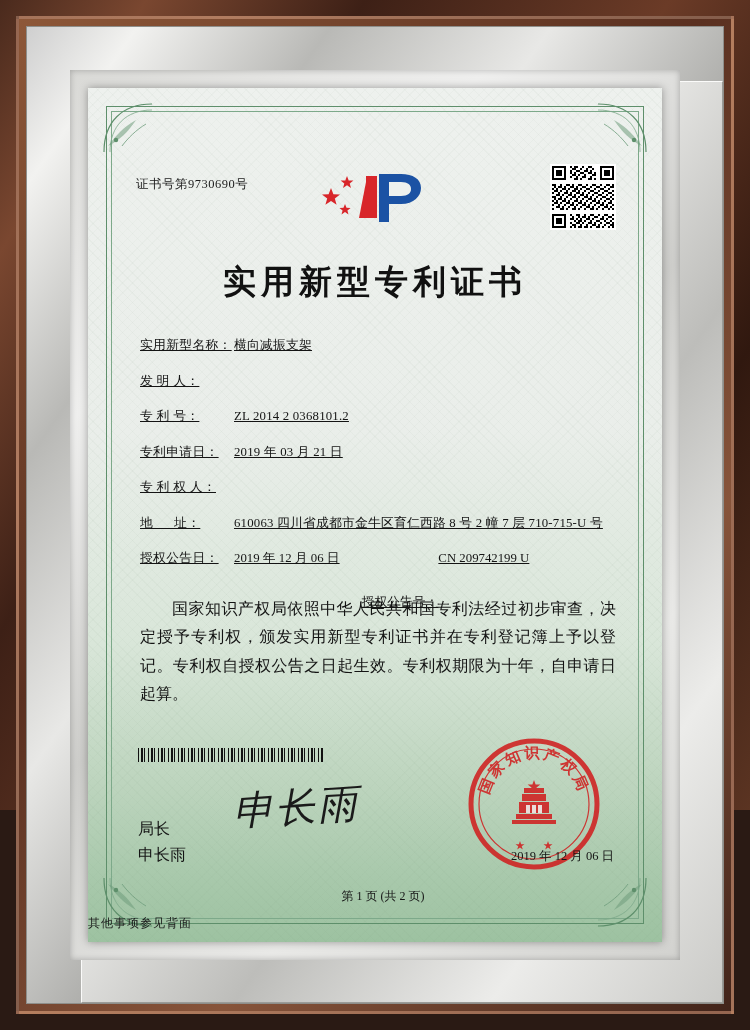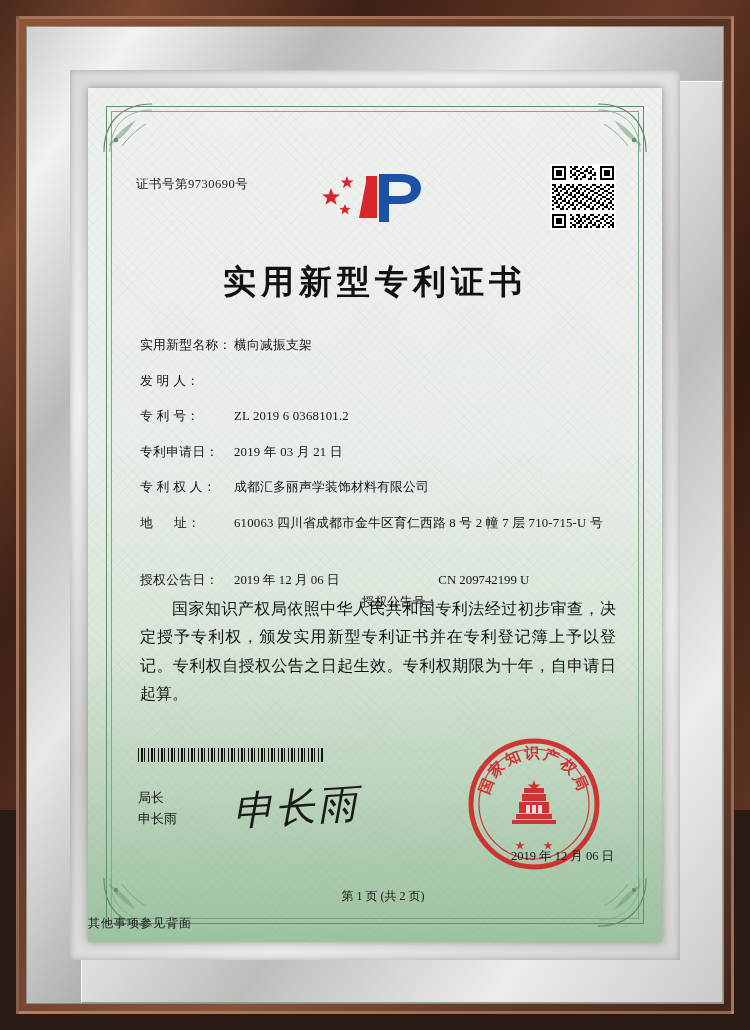--- a/index.html
+++ b/index.html
@@ -152,21 +152,22 @@
     left: 52px;
     top: 248px;
     width: 478px;
     font-size: 12.8px;
     color: #141414;
     line-height: 1.45;
   }
   .row {
     display: flex;
     margin-bottom: 17px;
-    align-items: center;
+    align-items: flex-start;
+    text-decoration: underline;
   }
   .row .lbl {
     flex: 0 0 auto;
     white-space: pre;
     letter-spacing: 0.3px;
   }
   .row .val {
     flex: 1 1 auto;
     letter-spacing: 0.2px;
   }
@@ -203,22 +204,22 @@
     height: 14px;
     background-image: repeating-linear-gradient(
       to right,
       #111 0 1px, transparent 1px 3px,
       #111 3px 5px, transparent 5px 6px,
       #111 6px 7px, transparent 7px 10px);
   }
   .sig-block {
     position: absolute;
     left: 50px;
-    top: 700px;
-    font-size: 13px;
+    top: 728px;
+    font-size: 16px;
     color: #141414;
     line-height: 1.6;
   }
   .signature {
     position: absolute;
     left: 145px;
     top: 692px;
     font-size: 40px;
     color: #1a1a1a;
     font-family: "Liberation Serif", serif;
@@ -565,29 +566,28 @@
     <div class="fields">
       <div class="row">
         <span class="lbl w-90">实用新型名称：</span>
         <span class="val">横向减振支架</span>
       </div>
       <div class="row">
         <span class="lbl w-90">发 明 人：</span>
       </div>
       <div class="row">
         <span class="lbl w-90">专 利 号：</span>
-        <span class="val">ZL 2019 6 0368101.2</span>
+        <span class="val">ZL 2014 2 0368101.2</span>
       </div>
       <div class="row">
         <span class="lbl w-90">专利申请日：</span>
         <span class="val">2019 年 03 月 21 日</span>
       </div>
       <div class="row">
         <span class="lbl w-90">专 利 权 人：</span>
-        <span class="val">成都汇多丽声学装饰材料有限公司</span>
       </div>
       <div class="row">
         <span class="lbl w-90">地      址：</span>
         <span class="val">610063  四川省成都市金牛区育仁西路 8 号 2 幢 7 层 710-715-U 号</span>
       </div>
       <div class="row two">
         <span class="lbl w-90">授权公告日：</span>
         <span>2019 年 12 月 06 日</span>
         <span class="mid">授权公告号：</span>
         <span style="">CN 209742199 U</span>

